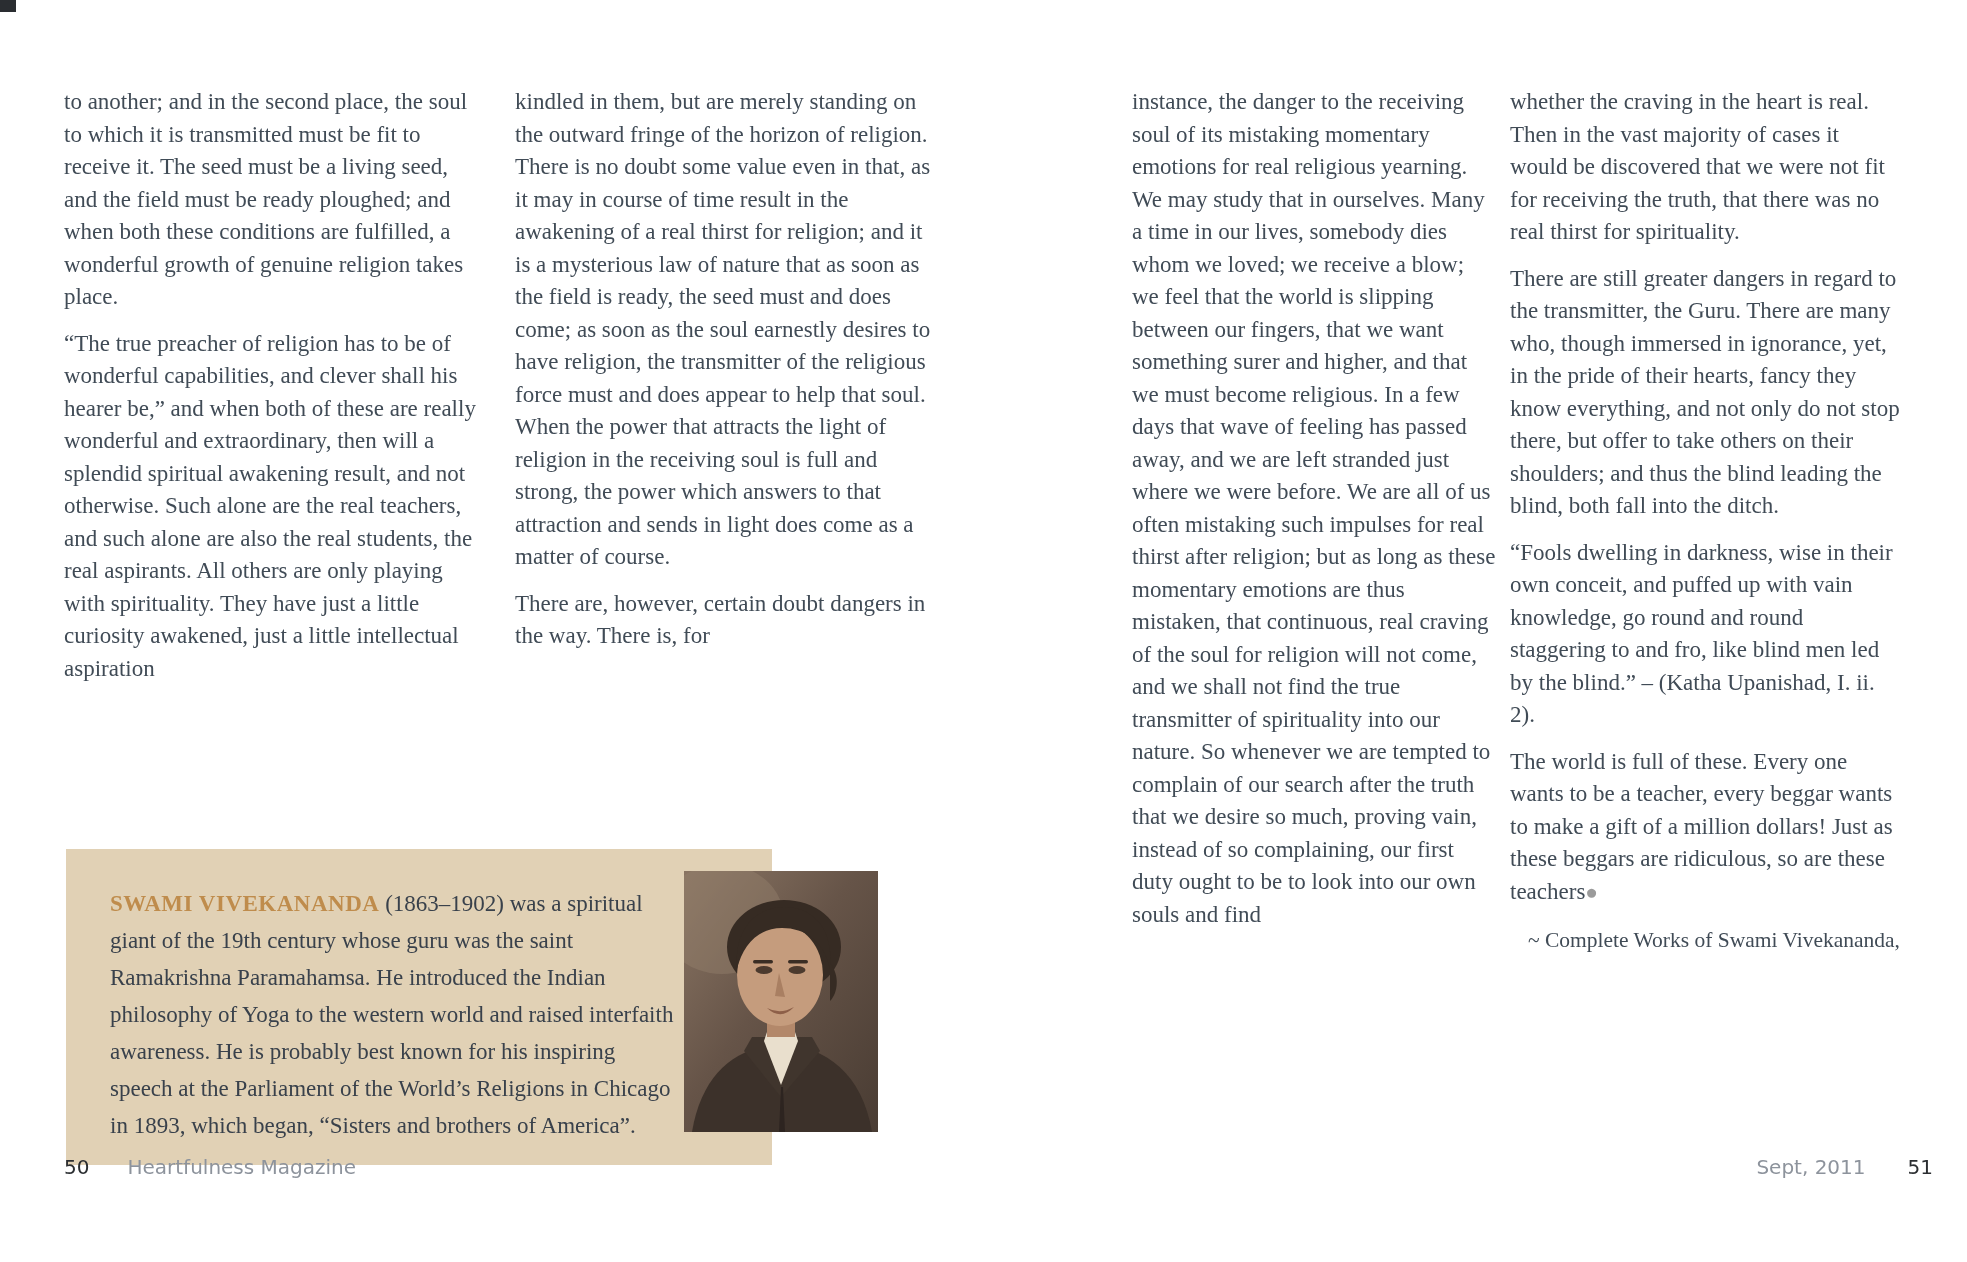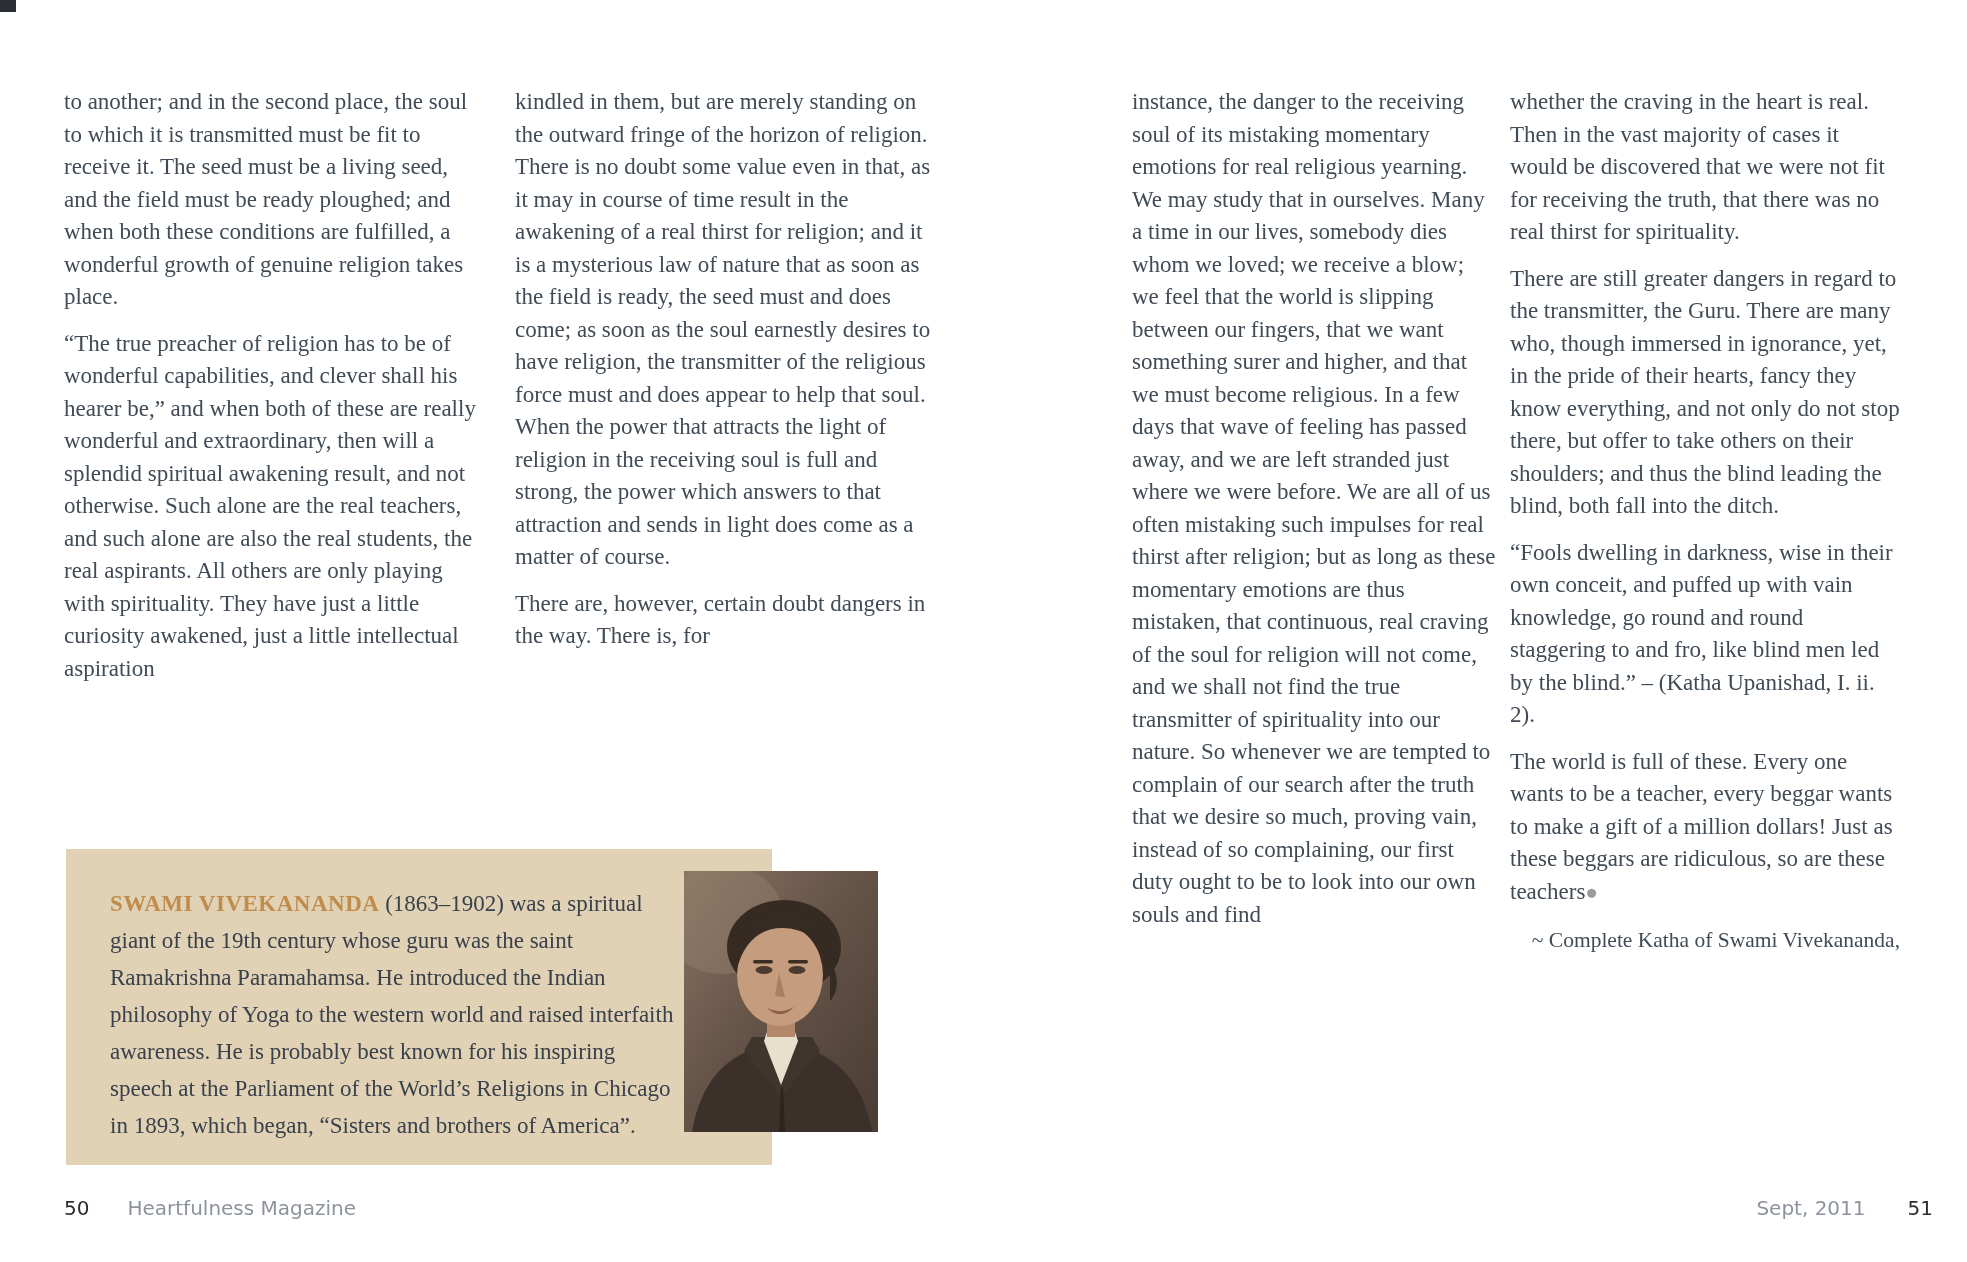--- a/index.html
+++ b/index.html
@@ -72,21 +72,21 @@
     margin-left: -55px;
     width: 445px;
     text-align: right;
     font-size: 21.5px;
     line-height: 33px;
     color: #404b56;
   }
 
   .footer {
     position: absolute;
-    top: 1196px;
+    top: 1155px;
     font-family: "DejaVu Sans", sans-serif;
     font-size: 20px;
     white-space: nowrap;
   }
   #footer-left  { left: 64px; }
   #footer-right { right: 34px; }
   .footer .page-num { color: #2b2e31; }
   .footer .muted { color: #8d939c; }
   #footer-left .muted { margin-left: 38px; }
   #footer-right .page-num { margin-left: 42px; margin-top: 44px; }
@@ -147,19 +147,19 @@
 <div class="col" id="col3">
   <p>instance, the danger to the receiving soul of its mistaking momentary emotions for real religious yearning. We may study that in ourselves. Many a time in our lives, somebody dies whom we loved; we receive a blow; we feel that the world is slipping between our fingers, that we want something surer and higher, and that we must become religious. In a few days that wave of feeling has passed away, and we are left stranded just where we were before. We are all of us often mistaking such impulses for real thirst after religion; but as long as these momentary emotions are thus mistaken, that continuous, real craving of the soul for religion will not come, and we shall not find the true transmitter of spirituality into our nature. So whenever we are tempted to complain of our search after the truth that we desire so much, proving vain, instead of so complaining, our first duty ought to be to look into our own souls and find</p>
 </div>
 
 <div class="col" id="col4">
   <p>whether the craving in the heart is real. Then in the vast majority of cases it would be discovered that we were not fit for receiving the truth, that there was no real thirst for spirituality.</p>
   <p>There are still greater dangers in regard to the transmitter, the Guru. There are many who, though immersed in ignorance, yet, in the pride of their hearts, fancy they know everything, and not only do not stop there, but offer to take others on their shoulders; and thus the blind leading the blind, both fall into the ditch.</p>
   <p>“Fools dwelling in darkness, wise in their own conceit, and puffed up with vain knowledge, go round and round staggering to and fro, like blind men led by the blind.” – (Katha Upanishad, I. ii. 2).</p>
   <p><span>The world is full of these. Every one wants to be a teacher, every beggar wants to make a gift of a million dollars! Just as these beggars are ridiculous, so are these teachers</span><span class="end-dot">●</span></p>
   <div class="attribution">
-    <div>~ Complete Katha of Swami Vivekananda,</div>
+    <div>~ Complete Works of Swami Vivekananda,</div>
   </div>
 </div>
 
 <div class="footer" id="footer-right">
   <span class="muted">Sept, 2011</span><span class="page-num">51</span>
 </div>
 
 </body></html>

